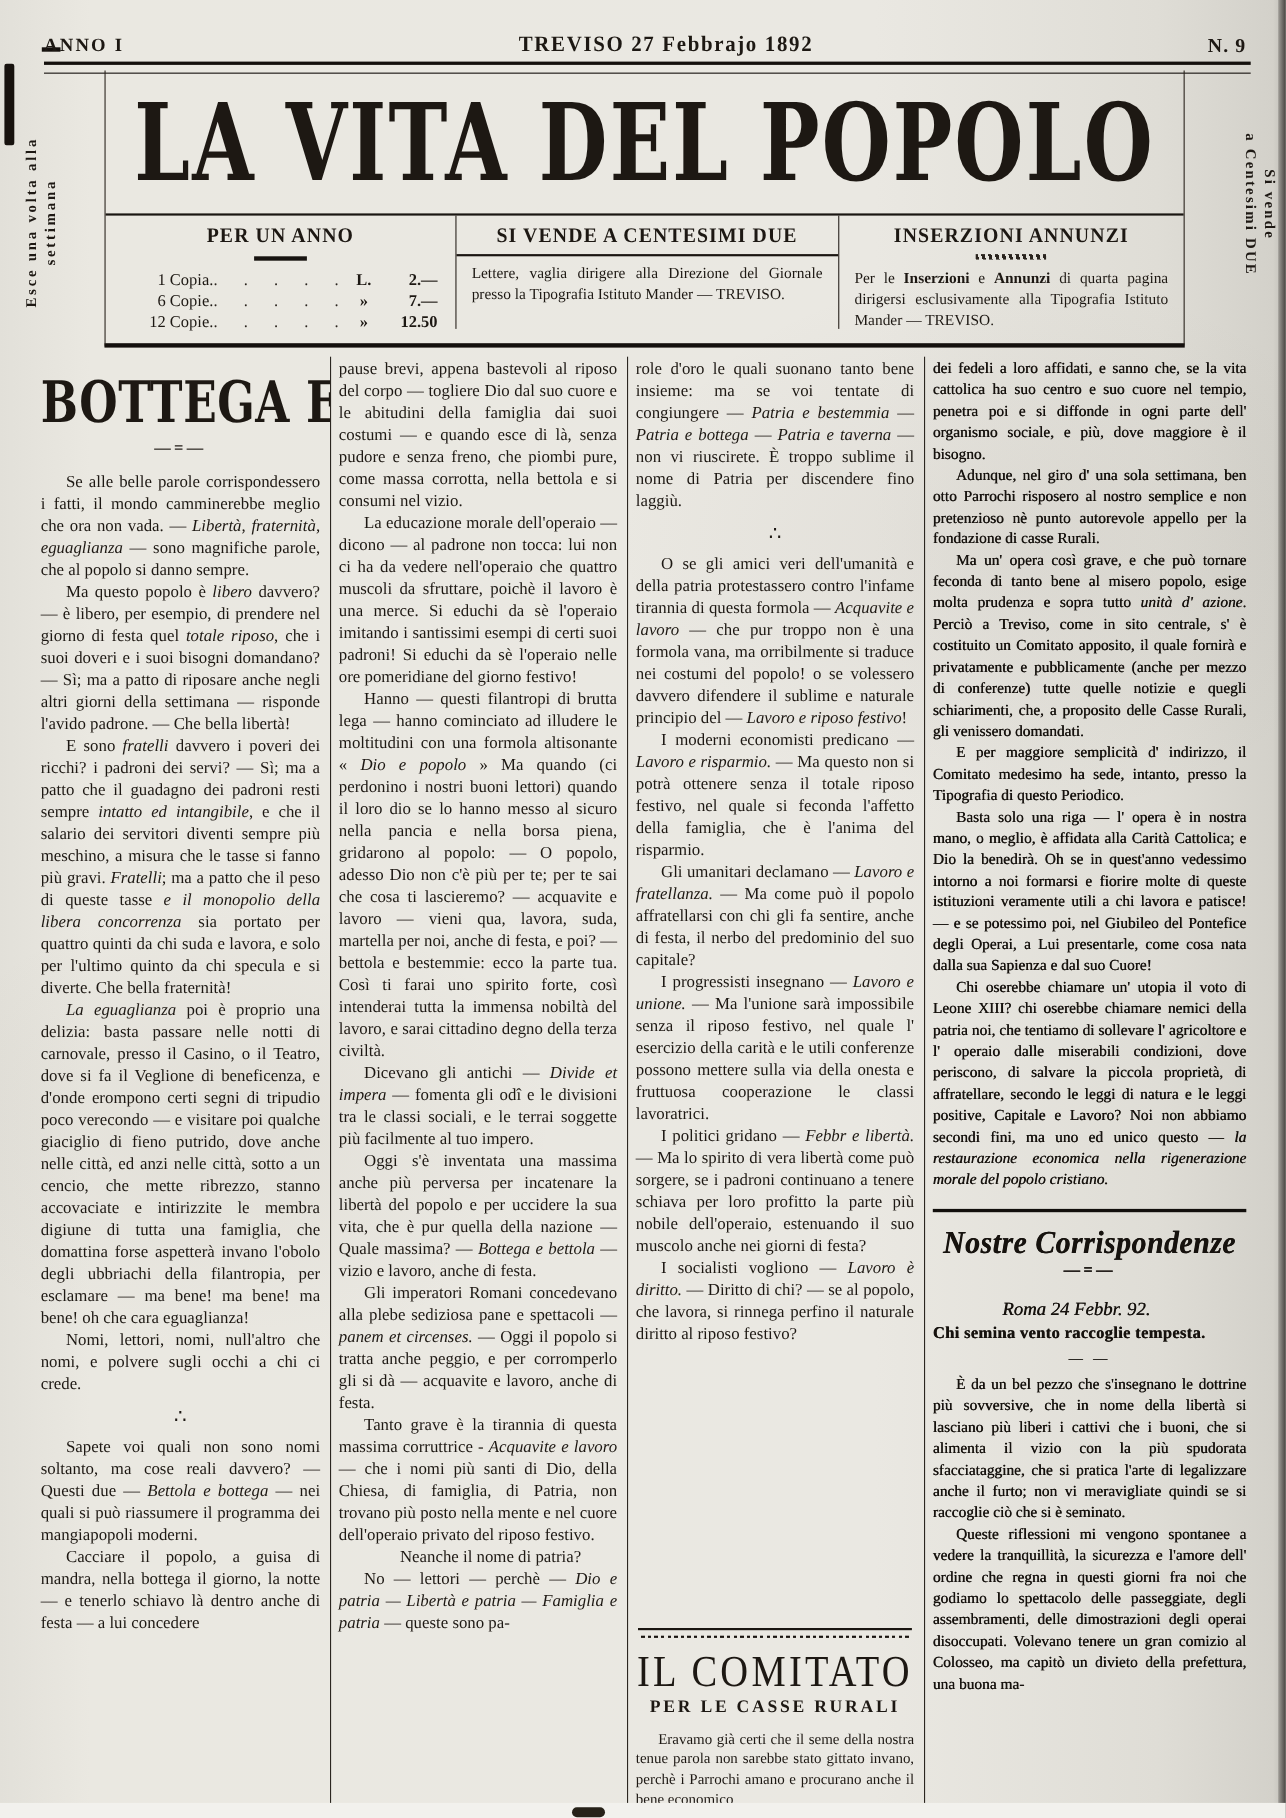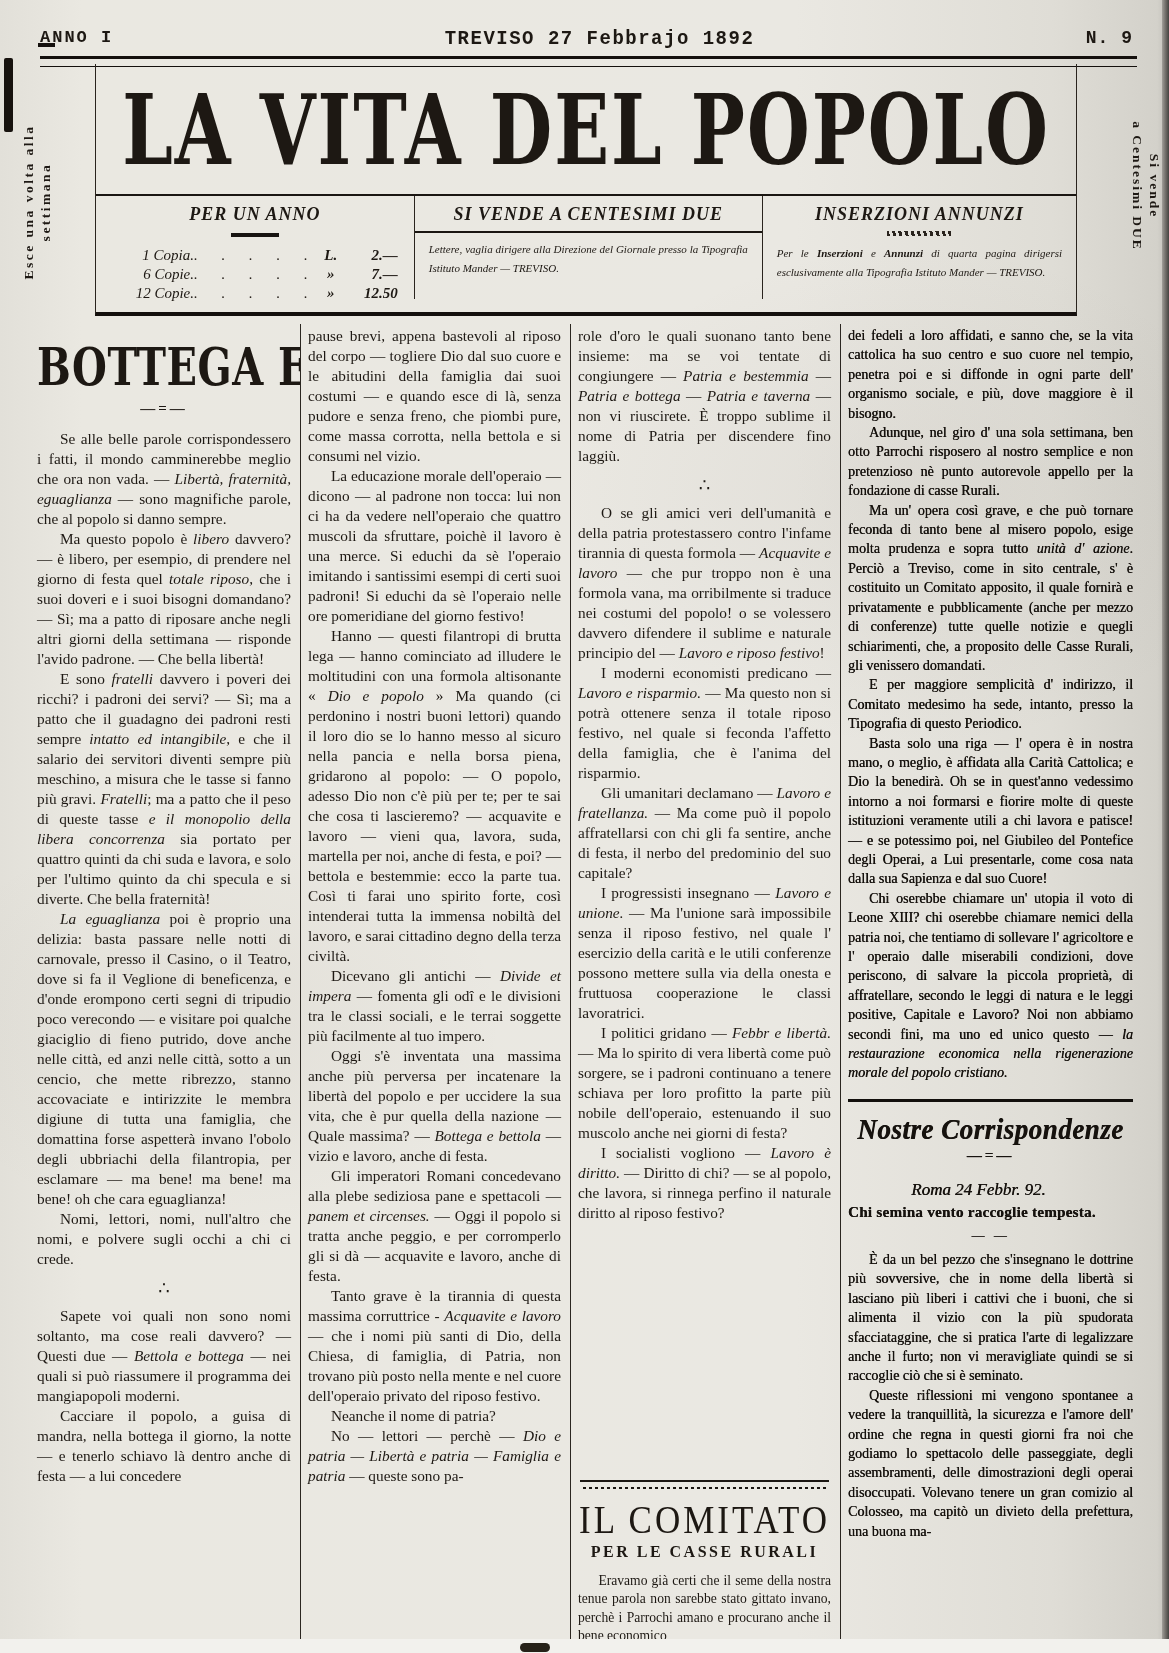--- a/index.html
+++ b/index.html
@@ -6,51 +6,51 @@
   #paper{
     position:relative; width:1169px; height:1653px; overflow:hidden;
     font-family:"Liberation Serif","DejaVu Serif",serif; color:#1d1813;
     background:
       radial-gradient(ellipse 420px 300px at 18% 62%, rgba(120,110,95,.07), transparent 70%),
       radial-gradient(ellipse 500px 360px at 78% 30%, rgba(110,100,90,.08), transparent 70%),
       linear-gradient(90deg,#e2e0d9 0%,#eae8e1 7%,#eae8e2 68%,#dfddd6 90%,#d3d1ca 99%,#bdbbb5 100%),
       #e8e6df;
   }
   
-  .topbar{position:absolute;left:40px;right:36px;top:28px;height:26px;display:flex;justify-content:space-between;align-items:flex-start;font-family:Liberation Mono, monospace;}
+  .topbar{position:absolute;left:40px;right:36px;top:28px;height:26px;display:flex;justify-content:space-between;align-items:center;}
   .anno{font-weight:bold;font-size:17px;letter-spacing:2px;}
   .date{font-weight:bold;font-size:19px;letter-spacing:1.5px;transform:scaleY(1.05);}
   .issue{font-weight:bold;font-size:18px;letter-spacing:1px;}
   .top-rule{position:absolute;left:40px;right:32px;top:56px;height:7px;border-top:3px solid #14100d;border-bottom:1.5px solid #14100d;}
   
   .masthead-box{position:absolute;left:95px;top:64px;width:980px;height:248px;border-left:1.5px solid #2a241e;border-right:1.5px solid #2a241e;border-bottom:4px solid #14100d;}
   .title-row{height:130px;display:flex;align-items:center;justify-content:center;border-bottom:2px solid #1a1612;}
   .paper-title{font-family:"DejaVu Serif","Liberation Serif",serif;font-weight:bold;font-size:72px;letter-spacing:2px;white-space:nowrap;transform:scaleY(1.35);}
-  .info-row{display:flex;height:103px;font-style:italic;}
+  .info-row{display:flex;height:103px;}
   .info-box{padding:5px 14px 0;position:relative;box-sizing:border-box;}
   .info-box+.info-box{border-left:1.5px solid #2a241e;}
   .b1{flex:0 0 316px;} .b2{flex:0 0 348px;} .b3{flex:1;}
   .info-title{text-align:center;font-weight:bold;font-size:18px;letter-spacing:1px;margin-top:3px;transform:scaleY(1.05);}
   .mini-dash{width:48px;height:3.5px;background:#181411;margin:8px auto 9px;}
   .squiggle{width:64px;height:5px;margin:6px auto 8px;background:repeating-linear-gradient(75deg,#2a241e 0 3px,transparent 3px 6px);}
   .rule-thin{border-top:2px solid #1a1511;margin:6px -14px 7px;}
-  .info-text{font-size:11px;line-height:19px;text-align:justify;}
+  .info-text{font-size:14px;line-height:19px;text-align:justify;}
   .price-row{display:flex;font-size:15px;line-height:19px;padding:0 2px;align-items:flex-end;}
   .qty{width:82px;text-align:right;white-space:nowrap;}
   .dots{flex:1;text-align:center;letter-spacing:10px;overflow:hidden;white-space:nowrap;color:#2a241e;}
   .cur{width:26px;font-weight:bold;text-align:center;}
   .price{width:54px;font-weight:bold;text-align:right;}
   
   .vert-left{position:absolute;left:20px;top:334px;width:264px;transform:rotate(-90deg);transform-origin:0 0;text-align:center;font-weight:bold;font-size:13.5px;line-height:17px;letter-spacing:2.5px;}
   .vert-right{position:absolute;left:1163px;top:70px;width:232px;transform:rotate(90deg);transform-origin:0 0;text-align:center;font-weight:bold;font-size:13.5px;line-height:17px;letter-spacing:2px;}
   
   .bodygrid{position:absolute;left:30px;top:324px;width:1112px;height:1322px;display:flex;overflow:hidden;}
   .col{box-sizing:border-box;overflow:hidden;padding:2px 9px 0 7px;font-size:15.3px;line-height:20px;text-align:justify;display:flex;flex-direction:column;}
   .col+.col{border-left:1.4px solid #2b2620;}
-  .c1{width:270px;} .c2{width:270px;} .c3{width:270px;}
+  .c1{width:270px;} .c2{width:270px;align-items:center;} .c3{width:270px;}
   .c4{width:302px;font-size:14px;line-height:19.4px;color:#16120e;}
   .c4 .blk{text-shadow:0.3px 0 0 currentColor;}
   .blk{flex:0 0 auto;margin:0;}
   .blk.p{text-indent:1.5em;}
   .blk.p-cont{text-indent:0;}
   .blk.headline{font-family:"DejaVu Serif","Liberation Serif",serif;font-weight:bold;font-size:40px;line-height:1.08;text-align:center;letter-spacing:0.5px;transform:scaleY(1.3);transform-origin:50% 30%;margin:16px 0 8px;text-indent:0;white-space:nowrap;}
   .blk.divider-eq{text-align:center;font-weight:bold;font-size:15px;letter-spacing:3px;margin:5px 0 11px;text-indent:0;}
   .blk.asterism{text-align:center;font-size:18px;margin:9px 0 8px;text-indent:0;}
   .blk.wavy-rule{margin:14px 2px 12px;height:8px;border-top:2.2px solid #1a1511;background:repeating-linear-gradient(90deg,transparent 0 3px,#1a1511 3px 6px);background-size:100% 2px;background-position:0 5px;background-repeat:no-repeat;}
   .blk.push{margin-top:auto;}

